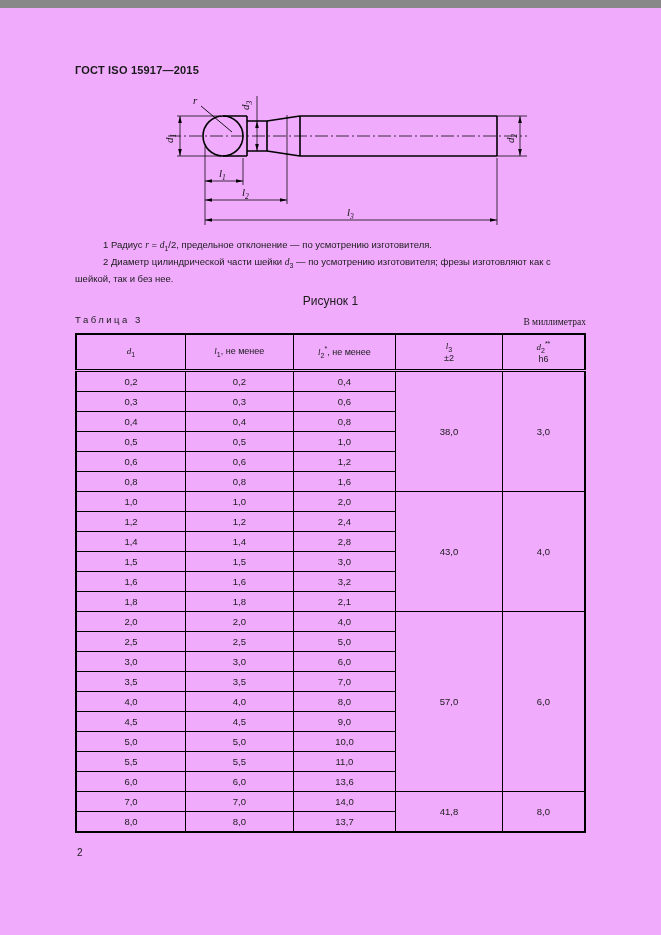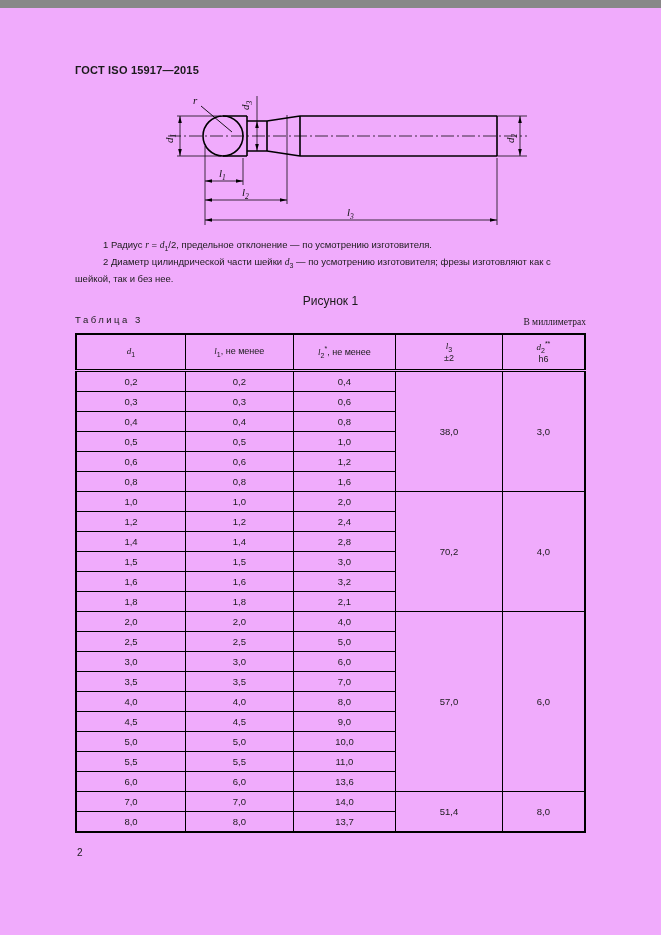--- a/index.html
+++ b/index.html
@@ -187,21 +187,21 @@
         </tr>
         <tr>
           <td>0,8</td>
           <td>0,8</td>
           <td>1,6</td>
         </tr>
         <tr>
           <td>1,0</td>
           <td>1,0</td>
           <td>2,0</td>
-          <td rowspan="6">70,2</td>
+          <td rowspan="6">43,0</td>
           <td rowspan="6">4,0</td>
         </tr>
         <tr>
           <td>1,2</td>
           <td>1,2</td>
           <td>2,4</td>
         </tr>
         <tr>
           <td>1,4</td>
           <td>1,4</td>
@@ -266,21 +266,21 @@
         </tr>
         <tr>
           <td>6,0</td>
           <td>6,0</td>
           <td>13,6</td>
         </tr>
         <tr>
           <td>7,0</td>
           <td>7,0</td>
           <td>14,0</td>
-          <td rowspan="2">51,4</td>
+          <td rowspan="2">41,8</td>
           <td rowspan="2">8,0</td>
         </tr>
         <tr>
           <td>8,0</td>
           <td>8,0</td>
           <td>13,7</td>
         </tr>
       </tbody>
   </table>
 

